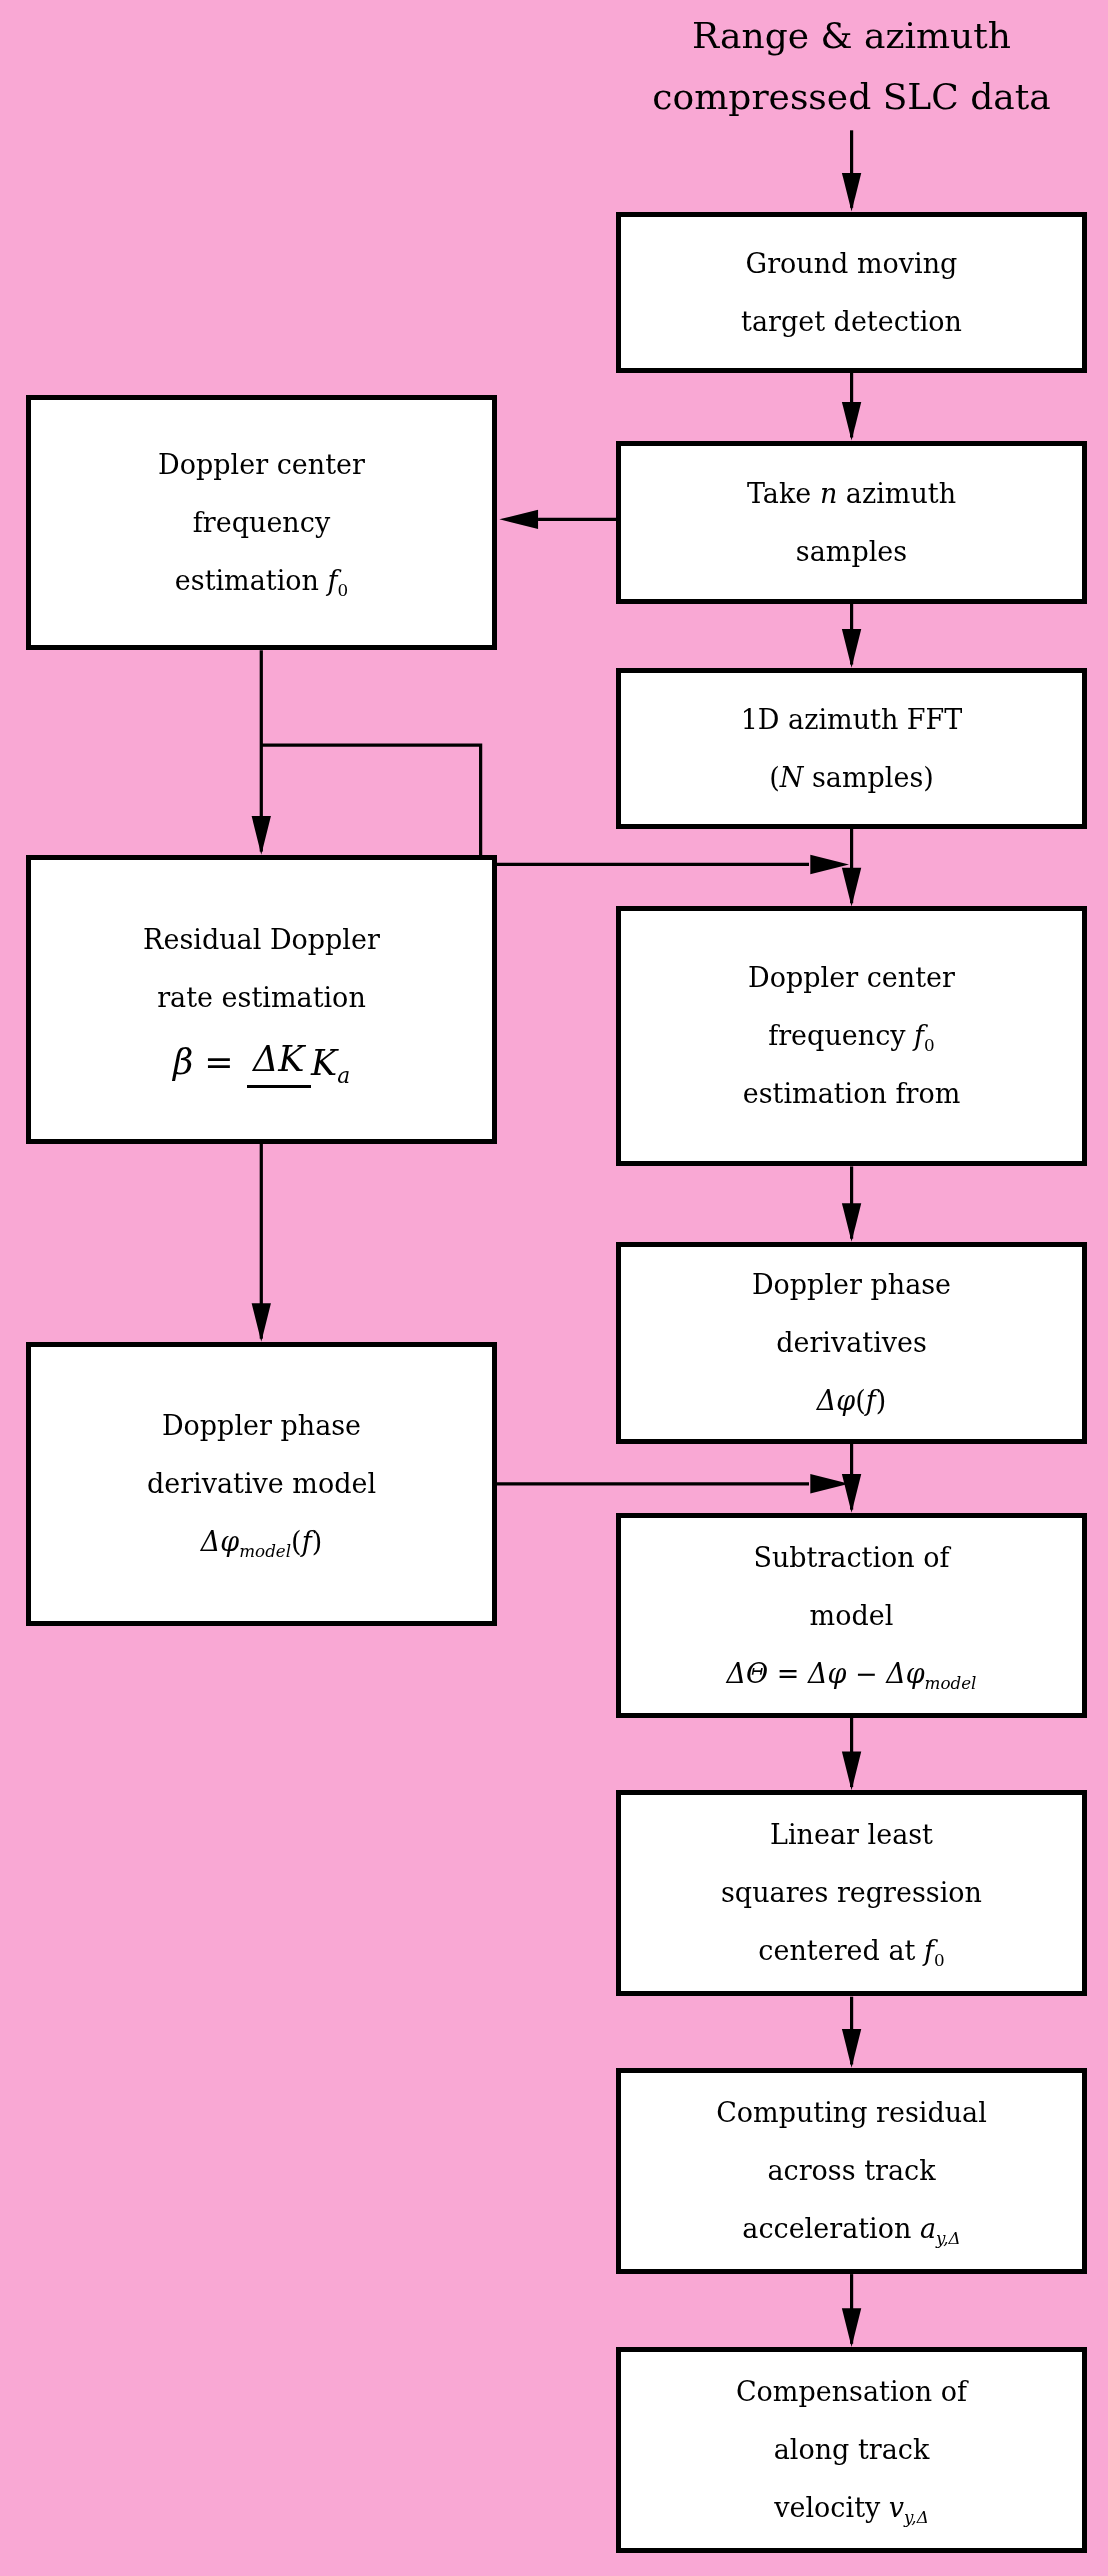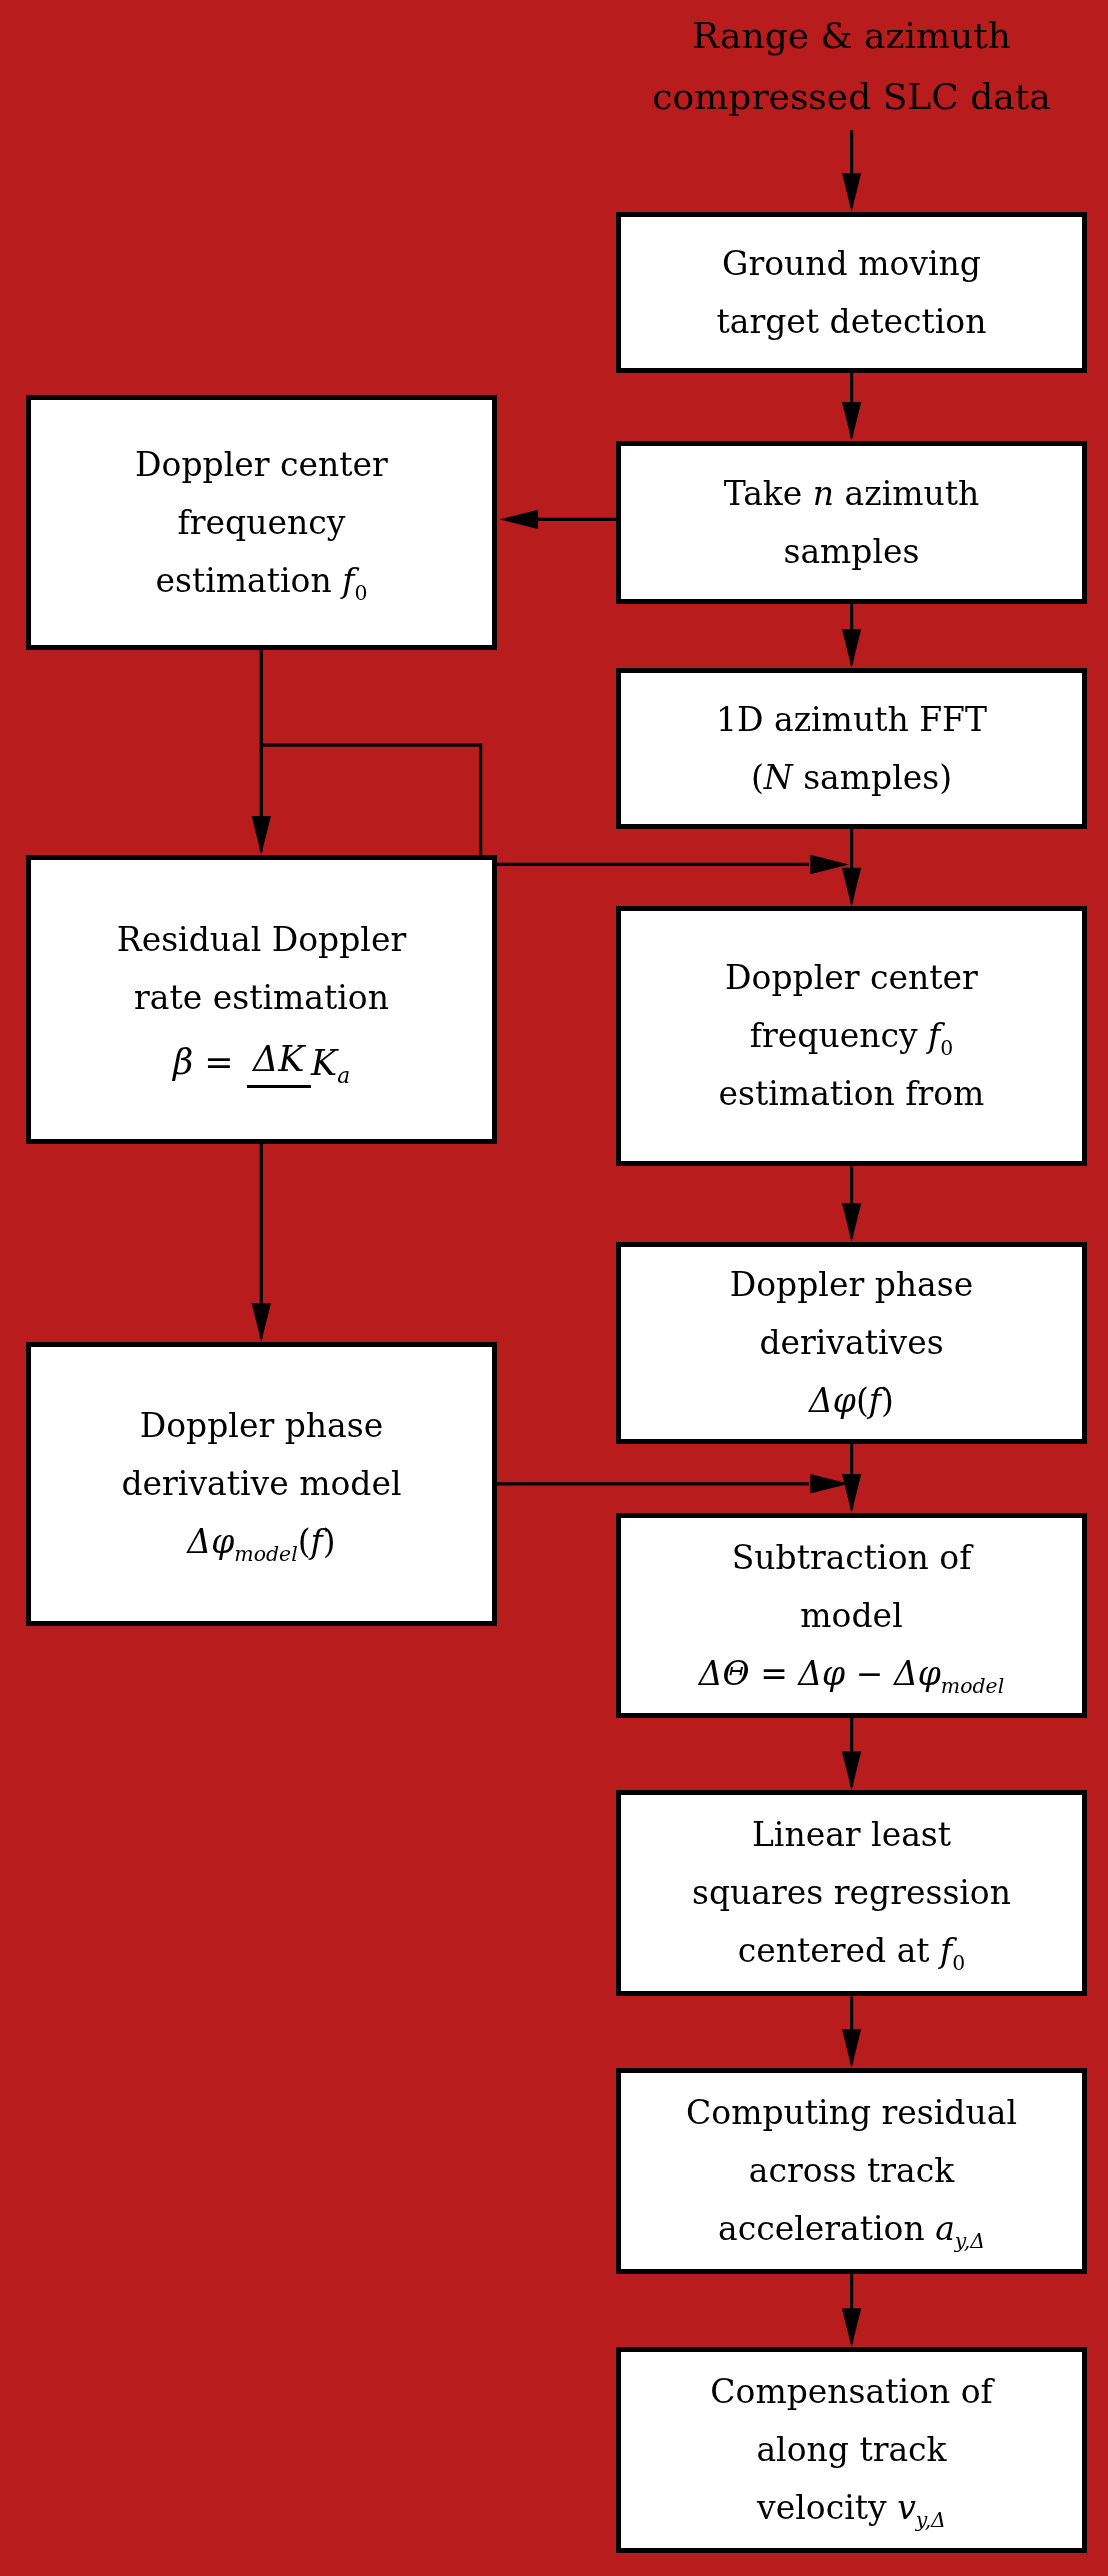--- a/index.html
+++ b/index.html
@@ -1,41 +1,41 @@
 <!DOCTYPE html>
 <html style="font-size:10.3px"><head>
 <meta charset="utf-8">
 <style>
   html, body { margin: 0; padding: 0; background: #ffffff; }
   .canvas {
     position: relative;
     width: 1109px;
     height: 2576px;
-    background: #b91c1c;
+    background: #f9a8d4;
     font-family: "DejaVu Serif", "Liberation Serif", serif;
     color: #000000;
   }
   .connectors {
     position: absolute;
     left: 0; top: 0;
     width: 1109px; height: 2576px;
   }
   .fbox {
     position: absolute;
     box-sizing: border-box;
     border: 5.8px solid #000000;
     background: #ffffff;
     display: flex;
     flex-direction: column;
     justify-content: center;
     align-items: center;
     text-align: center;
   }
   .line {
-    font-size: 33px;
+    font-size: 27px;
     line-height: 58px;
     white-space: nowrap;
   }
   .toplabel {
     position: absolute;
     left: 616px; top: 5.2px; width: 471px;
     text-align: center;
   }
   .toplabel .line { font-size: 36px; line-height: 61px; }
   sub { font-size: 0.62em; line-height: 0; }

